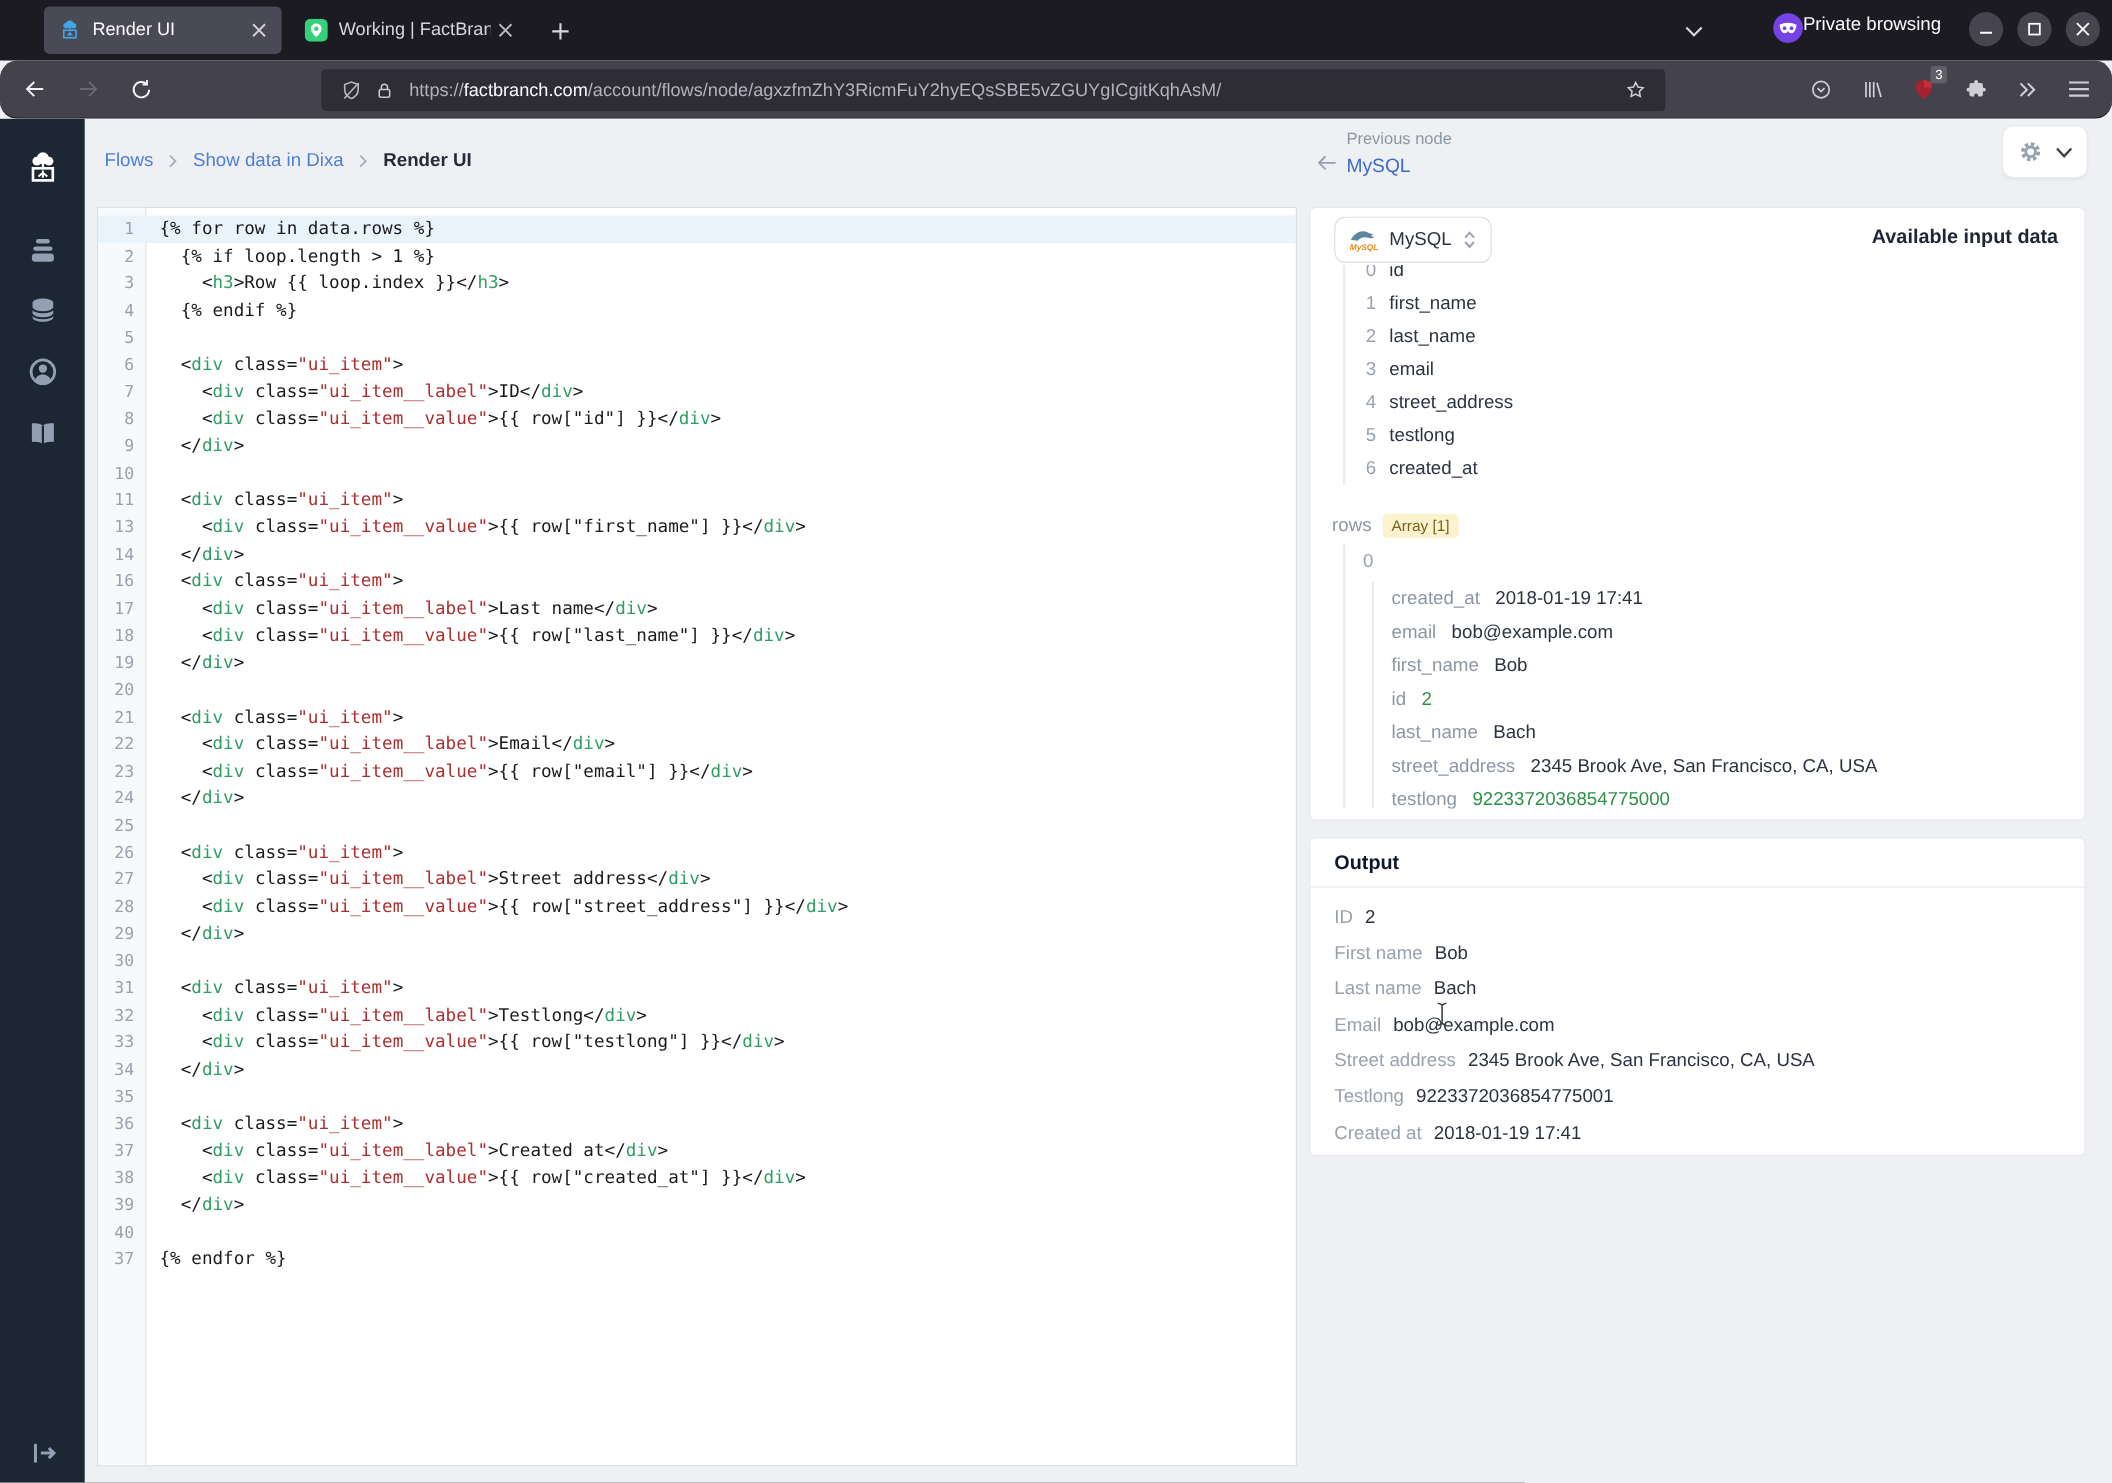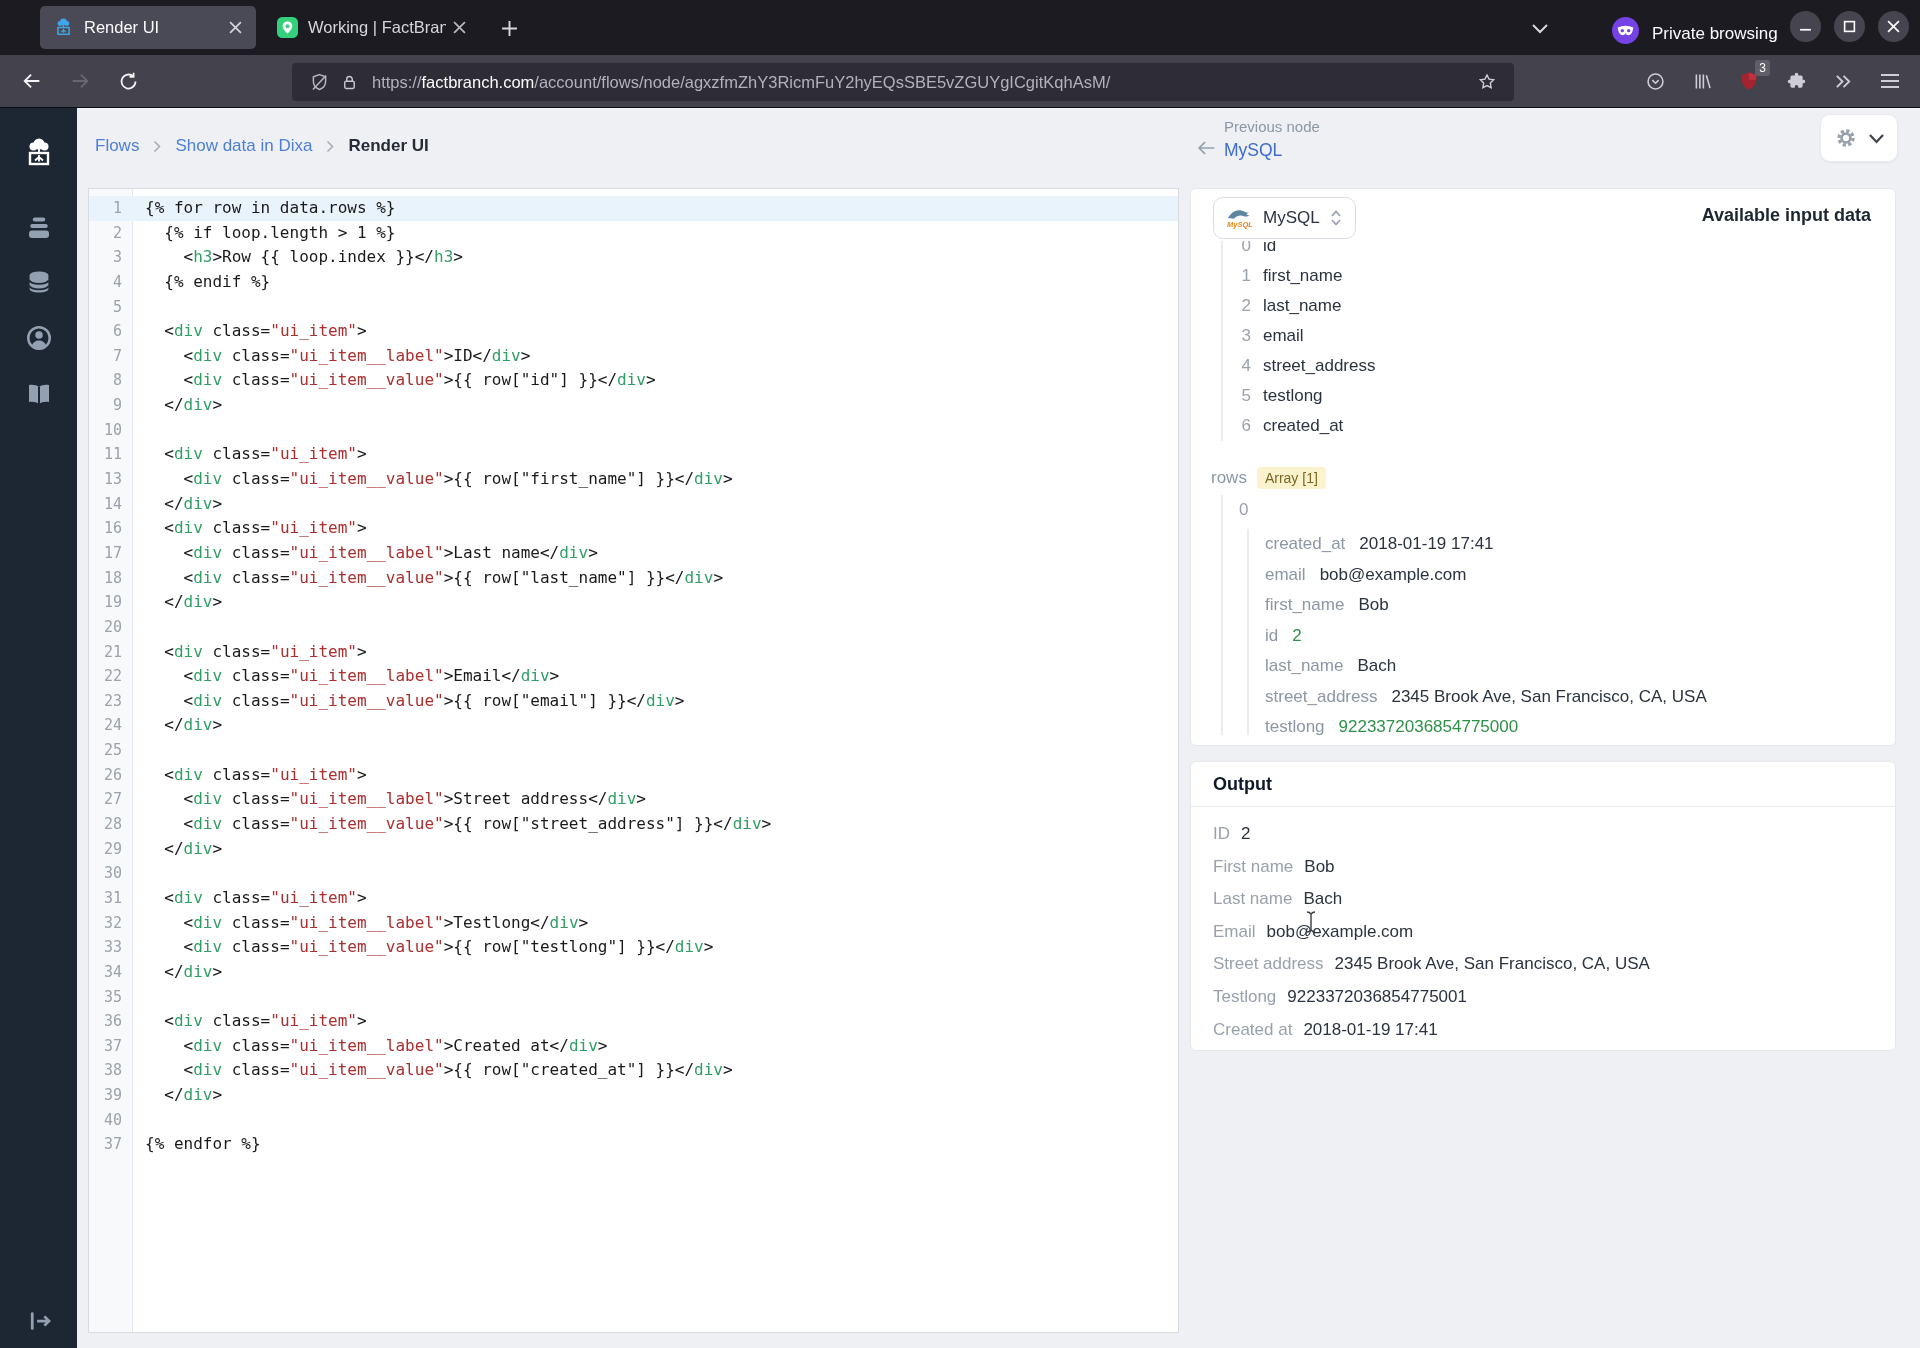--- a/index.html
+++ b/index.html
@@ -15,30 +15,30 @@
   .tab .fav { width:21px; height:21px; flex:0 0 21px; }
   .tab .tab-title { flex:1; margin-left:10px; font-size:16.5px; color:#fbfbfe;
                     white-space:nowrap; overflow:hidden; }
   .tab.inactive .tab-title { color:#d6d5dc; }
   .tab-close { width:26px; height:26px; border-radius:4px; display:flex; align-items:center;
                justify-content:center; }
   .newtab { position:absolute; top:13px; width:30px; height:30px; border-radius:4px;
             display:flex; align-items:center; justify-content:center; }
   .tabs-chevron { position:absolute; top:13px; left:1524px; width:32px; height:30px;
                   display:flex; align-items:center; justify-content:center; }
-  .private { position:absolute; top:12px; left:1612px; height:32px; display:flex; align-items:flex-end; gap:13px; }
+  .private { position:absolute; top:12px; left:1612px; height:32px; display:flex; align-items:flex-start; gap:0; }
   .mask-circle { width:27px; height:27px; border-radius:50%; background:#7542e5;
                  display:flex; align-items:center; justify-content:center; }
   .private-label { font-size:17px; color:#fbfbfe; }
   .win-controls { position:absolute; top:11px; right:11px; display:flex; gap:13px; }
   .wbtn { width:31px; height:31px; border-radius:50%; background:#46454f; display:flex;
           align-items:center; justify-content:center; }
 
   .toolbar { position:absolute; left:0; top:55px; width:1920px; height:53px; background:#44434d;
-             border-bottom:1px solid #0c0b10; }
+             border-bottom:1px solid #0c0b10;border-radius:16px; }
   .toolbar-left { position:absolute; left:14px; top:8px; display:flex; gap:12px; }
   .navbtn { width:36px; height:36px; border-radius:4px; display:flex; align-items:center; justify-content:center; }
   .urlbar { position:absolute; left:292px; top:8px; width:1222px; height:38px; background:#2e2d35;
             border-radius:4px; display:flex; align-items:center; padding:0 12px; }
   .url-ico { width:30px; height:26px; display:flex; align-items:center; justify-content:center; }
   .url-text { margin-left:8px; font-size:16.5px; color:#b3b1bb; white-space:nowrap; overflow:hidden; flex:1; }
   .url-text .dom { color:#fbfbfe; }
   .toolbar-right { position:absolute; right:12px; top:8px; display:flex; gap:11px; }
   .tbicon { position:relative; width:36px; height:36px; border-radius:4px; display:flex;
             align-items:center; justify-content:center; }

